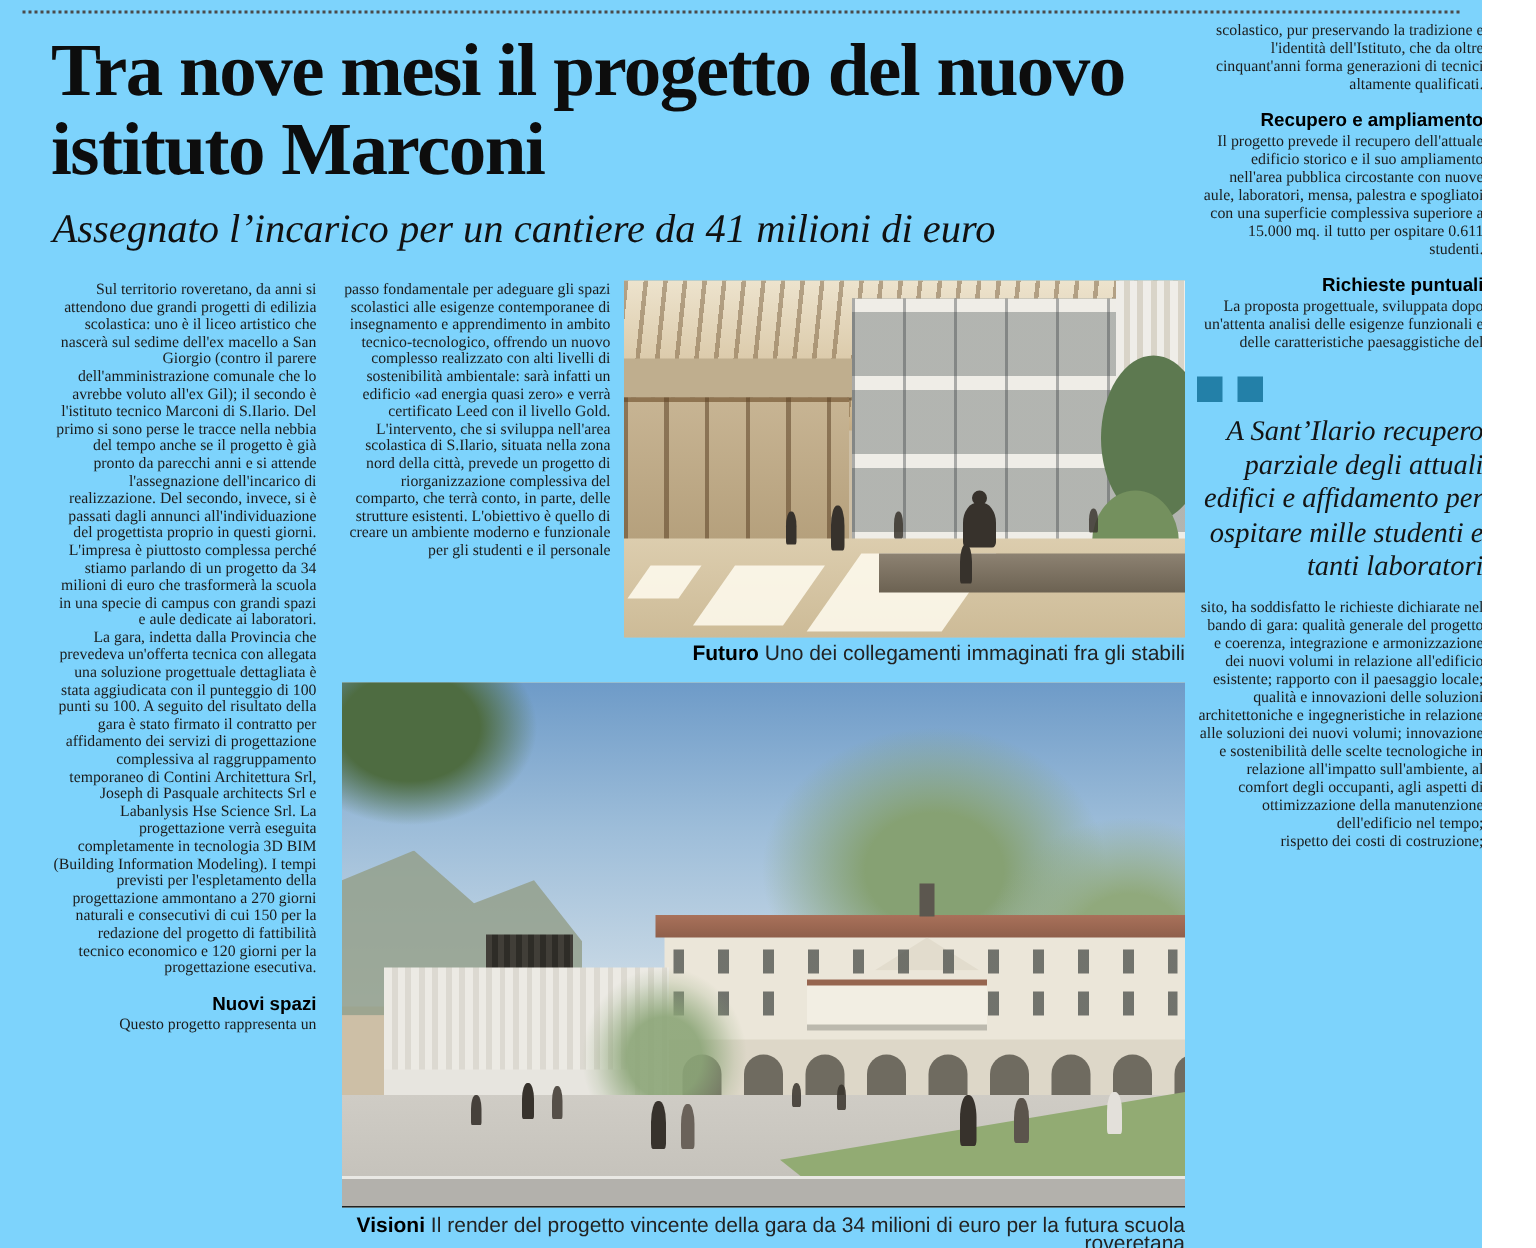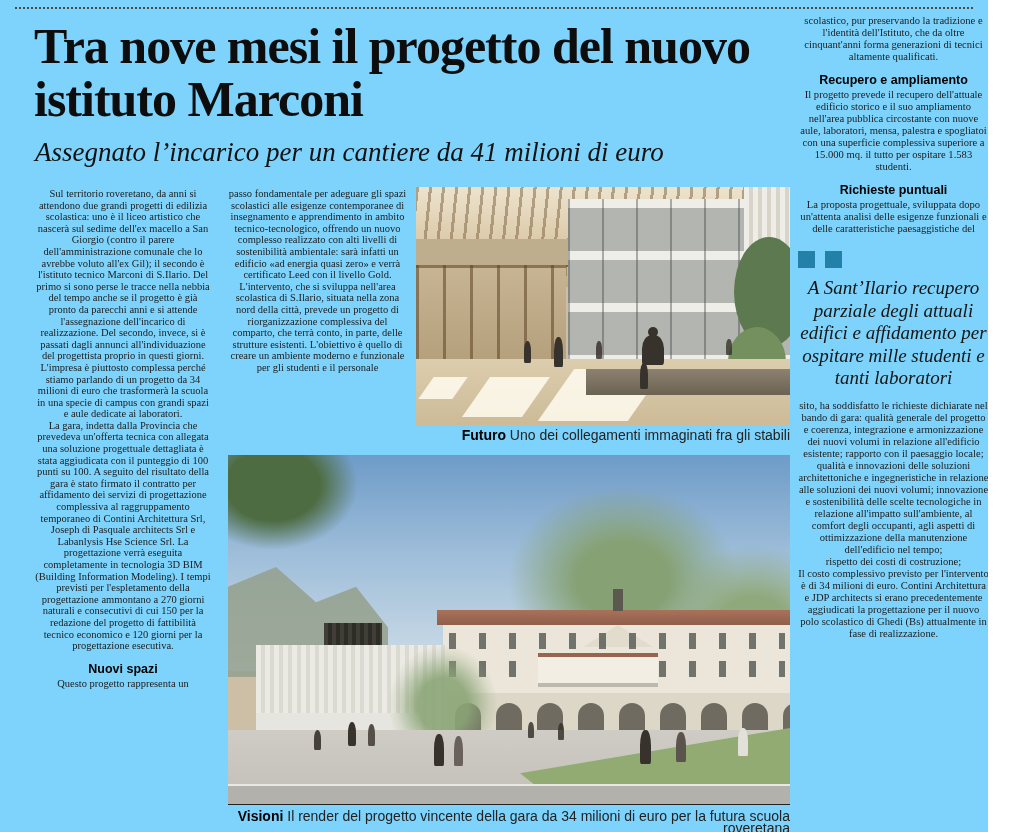--- a/index.html
+++ b/index.html
@@ -16,21 +16,21 @@
     position:absolute; left:34px; top:20px; width:770px;
     font-family:"Liberation Serif", serif; font-weight:700;
     font-size:50px; line-height:53px; letter-spacing:-1px; color:#0d0d0d;
   }
   .subheadline {
     position:absolute; left:35px; top:136px; width:760px;
     font-style:italic; font-weight:400; font-size:27px; line-height:32px; color:#111;
   }
   .bodycol {
     position:absolute; font-size:10.5px; line-height:11.6px; color:#1c1c1c;
-    text-align:center; overflow:hidden;
+    text-align:right; overflow:hidden;
   }
   .bodycol p { margin:0; }
   #col-left  { left:35px;  top:188px; width:176px; height:644px; }
   #col-mid   { left:228px; top:188px; width:179px; height:262px; }
   #col-right { left:798px; top:15px;  width:191px; height:817px; font-size:10.6px; line-height:12px; }
   .sec-heading {
     font-family:"Liberation Sans", sans-serif; font-weight:700;
     font-size:12.5px; line-height:14px; margin-top:10px; margin-bottom:2px; color:#000;
   }
   .photo { position:absolute; overflow:hidden; background:#cdbfa6; }
@@ -131,33 +131,32 @@
   </div>
 
   <div id="col-mid" class="bodycol">
     <p>passo fondamentale per adeguare gli spazi scolastici alle esigenze contemporanee di insegnamento e apprendimento in ambito tecnico-tecnologico, offrendo un nuovo complesso realizzato con alti livelli di sostenibilità ambientale: sarà infatti un edificio «ad energia quasi zero» e verrà certificato Leed con il livello Gold.</p>
     <p>L'intervento, che si sviluppa nell'area scolastica di S.Ilario, situata nella zona nord della città, prevede un progetto di riorganizzazione complessiva del comparto, che terrà conto, in parte, delle strutture esistenti. L'obiettivo è quello di creare un ambiente moderno e funzionale per gli studenti e il personale</p>
   </div>
 
   <div id="col-right" class="bodycol">
     <p>scolastico, pur preservando la tradizione e l'identità dell'Istituto, che da oltre cinquant'anni forma generazioni di tecnici altamente qualificati.</p>
     <div class="sec-heading">Recupero e ampliamento</div>
-    <p>Il progetto prevede il recupero dell'attuale edificio storico e il suo ampliamento nell'area pubblica circostante con nuove aule, laboratori, mensa, palestra e spogliatoi con una superficie complessiva superiore a 15.000 mq. il tutto per ospitare 1.583 studenti.</p>
+    <p>Il progetto prevede il recupero dell'attuale edificio storico e il suo ampliamento nell'area pubblica circostante con nuove aule, laboratori, mensa, palestra e spogliatoi con una superficie complessiva superiore a 15.000 mq. il tutto per ospitare 0.611 studenti.</p>
     <div class="sec-heading">Richieste puntuali</div>
     <p>La proposta progettuale, sviluppata dopo un'attenta analisi delle esigenze funzionali e delle caratteristiche paesaggistiche del</p>
     <div class="quote-block">
       <div class="quote-squares">
         <i></i>
         <i></i>
       </div>
       <div class="pullquote">A Sant’Ilario recupero parziale degli attuali edifici e affidamento per ospitare mille studenti e tanti laboratori</div>
     </div>
     <p>sito, ha soddisfatto le richieste dichiarate nel bando di gara: qualità generale del progetto e coerenza, integrazione e armonizzazione dei nuovi volumi in relazione all'edificio esistente; rapporto con il paesaggio locale; qualità e innovazioni delle soluzioni architettoniche e ingegneristiche in relazione alle soluzioni dei nuovi volumi; innovazione e sostenibilità delle scelte tecnologiche in relazione all'impatto sull'ambiente, al comfort degli occupanti, agli aspetti di ottimizzazione della manutenzione dell'edificio nel tempo;</p>
     <p>rispetto dei costi di costruzione;</p>
-    <p>Il costo complessivo previsto per l'intervento è di 34 milioni di euro. Contini Architettura e JDP architects si erano precedentemente aggiudicati la progettazione per il nuovo polo scolastico di Ghedi (Bs) attualmente in fase di realizzazione.</p>
   </div>
 
   <div id="photo1" class="photo">
     <div class="p1-ceiling"></div>
     <div class="p1-beams"></div>
     <div class="p1-upperwalk"></div>
     <div class="p1-facade">
       <div class="p1-floors"></div>
       <div class="p1-mullions"></div>
     </div>

